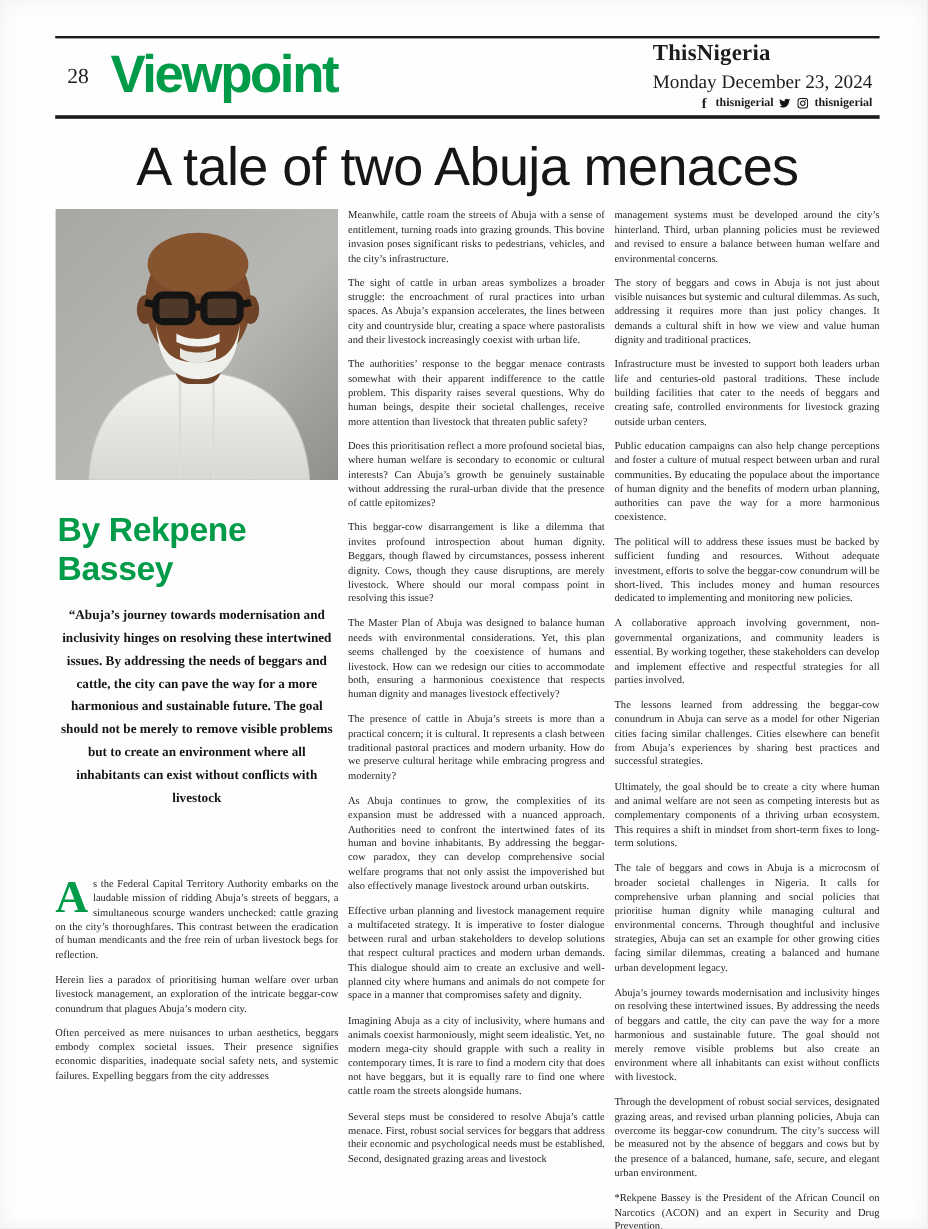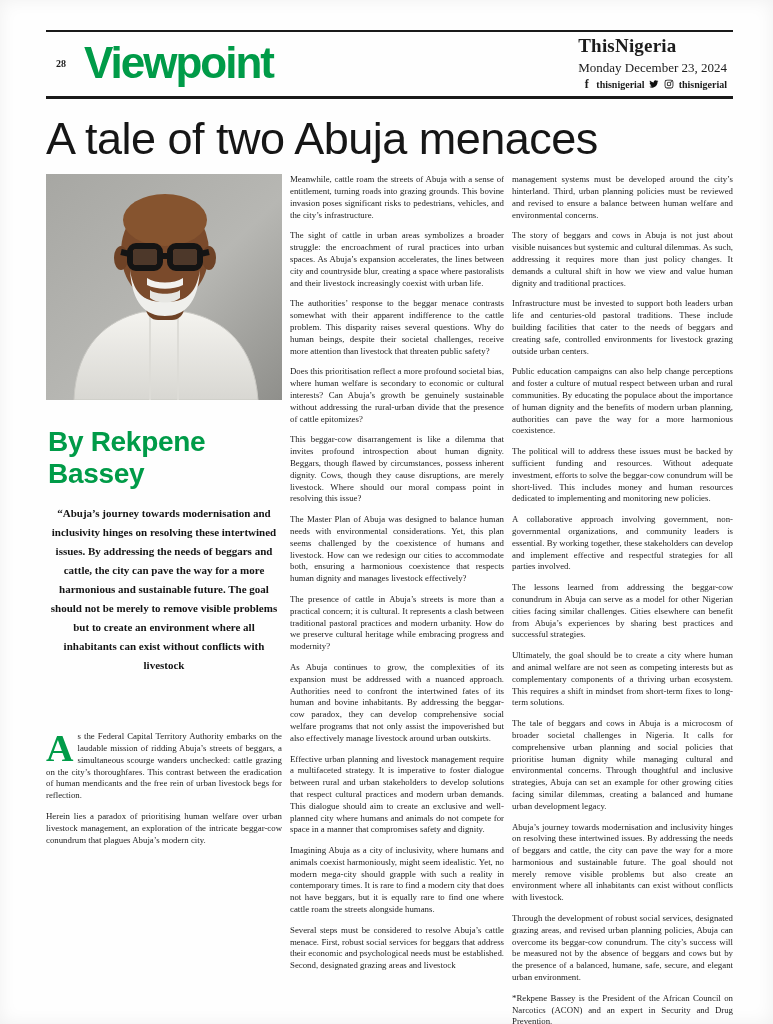--- a/index.html
+++ b/index.html
@@ -16,38 +16,38 @@
   
   .header{
     margin:30px 40px 0 46px;
     border-top:2px solid #1a1a1a;
     border-bottom:3px solid #1a1a1a;
     display:flex;align-items:center;justify-content:space-between;
     padding:5px 6px 7px 10px;
     height:52px;
   }
   .hdr-left{display:flex;align-items:center;gap:18px;}
-  .page-num{font-weight:bold;font-size:10px;}
+  .page-num{font-weight:normal;font-size:18px;}
   .section-title{
     font-family:"Liberation Sans", sans-serif;
     font-weight:bold;font-size:44px;line-height:0.9;
     letter-spacing:-2px;color:#009b48;
   }
   .hdr-right{text-align:left;line-height:1.1;}
   .masthead{font-weight:bold;font-size:19px;letter-spacing:0.2px;}
-  .pub-date{font-size:13px;margin-top:4px;}
+  .pub-date{font-size:16px;margin-top:4px;}
   .social{display:flex;justify-content:flex-end;align-items:center;gap:4px;margin-top:3px;font-size:10px;font-weight:bold;}
   .social .icon{display:inline-flex;width:11px;height:11px;align-items:center;justify-content:center;}
   .social svg{width:10px;height:10px;fill:#111;}
   .fb-glyph{font-family:"Liberation Serif",serif;font-weight:bold;font-size:12px;line-height:1;}
   
   .headline{
     font-family:"Liberation Sans", sans-serif;
     font-weight:400;font-size:45px;letter-spacing:-0.5px;
-    text-align:left;color:#161616;
+    text-align:center;color:#161616;
     margin:16px 40px 12px 46px;line-height:1.05;
   }
   
   .columns{
     display:grid;
     grid-template-columns:236px 214px 221px;
     column-gap:8px;
     margin:0 40px 0 46px;
     height:852px;overflow:hidden;
   }
@@ -154,20 +154,21 @@
       </div>
 
       <div class="byline">By Rekpene Bassey</div>
 
       <div class="pullquote">“Abuja’s journey towards modernisation and inclusivity hinges on resolving these intertwined issues. By addressing the needs of beggars and cattle, the city can pave the way for a more harmonious and sustainable future. The goal should not be merely to remove visible problems but to create an environment where all inhabitants can exist without conflicts with livestock</div>
 
       <div class="left-body">
         <p><span class="dropcap">A</span><span>s the Federal Capital Territory Authority embarks on the laudable mission of ridding Abuja’s streets of beggars, a simultaneous scourge wanders unchecked: cattle grazing on the city’s thoroughfares. This contrast between the eradication of human mendicants and the free rein of urban livestock begs for reflection.</span></p>
         <div>
             <p>Herein lies a paradox of prioritising human welfare over urban livestock management, an exploration of the intricate beggar-cow conundrum that plagues Abuja’s modern city.</p>
+            <p>Often perceived as mere nuisances to urban aesthetics, beggars embody complex societal issues. Their presence signifies economic disparities, inadequate social safety nets, and systemic failures. Expelling beggars from the city addresses</p>
           </div>
       </div>
     </div>
 
     <div class="col">
         <p>Meanwhile, cattle roam the streets of Abuja with a sense of entitlement, turning roads into grazing grounds. This bovine invasion poses significant risks to pedestrians, vehicles, and the city’s infrastructure.</p>
         <p>The sight of cattle in urban areas symbolizes a broader struggle: the encroachment of rural practices into urban spaces. As Abuja’s expansion accelerates, the lines between city and countryside blur, creating a space where pastoralists and their livestock increasingly coexist with urban life.</p>
         <p>The authorities’ response to the beggar menace contrasts somewhat with their apparent indifference to the cattle problem. This disparity raises several questions. Why do human beings, despite their societal challenges, receive more attention than livestock that threaten public safety?</p>
         <p>Does this prioritisation reflect a more profound societal bias, where human welfare is secondary to economic or cultural interests? Can Abuja’s growth be genuinely sustainable without addressing the rural-urban divide that the presence of cattle epitomizes?</p>
         <p>This beggar-cow disarrangement is like a dilemma that invites profound introspection about human dignity. Beggars, though flawed by circumstances, possess inherent dignity. Cows, though they cause disruptions, are merely livestock. Where should our moral compass point in resolving this issue?</p>

